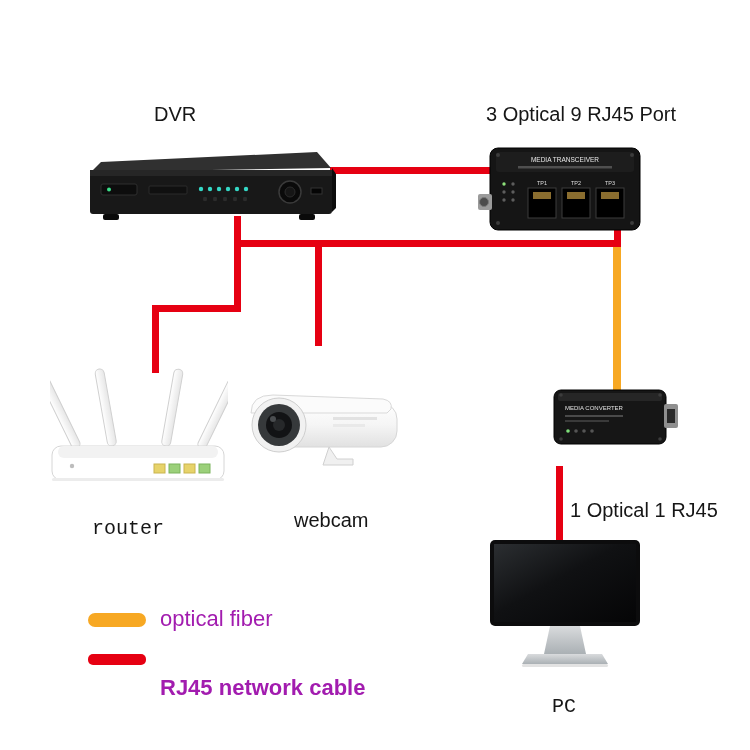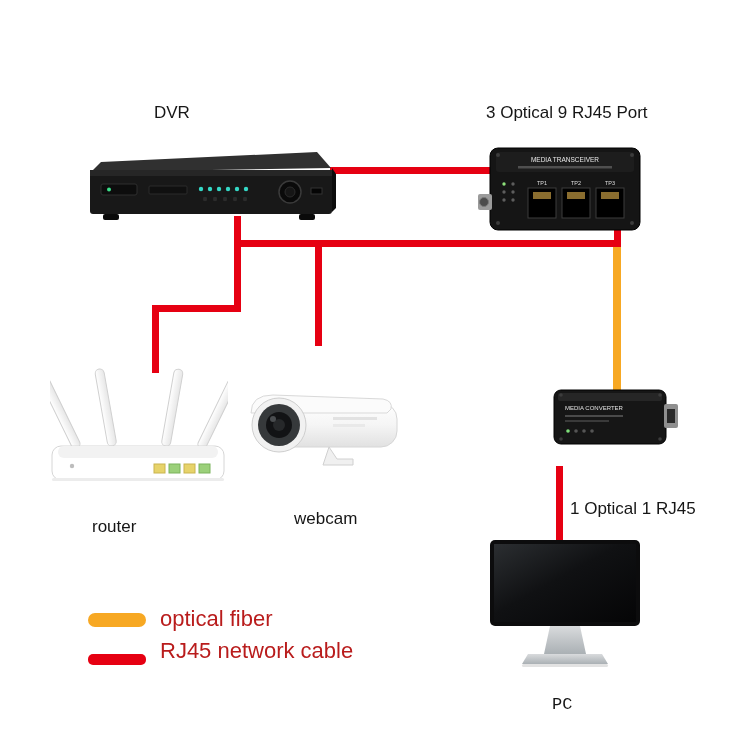--- a/index.html
+++ b/index.html
@@ -11,29 +11,29 @@
     font-family: "Liberation Sans", sans-serif;
     position: relative;
     overflow: hidden;
   }
   .abs { position: absolute; }
   .cable { position: absolute; }
   .cable-red { background: #E60012; }
   .cable-orange { background: #F7A823; }
   .dev-label {
     position: absolute;
-    font-size: 17px;
+    font-size: 20px;
     color: #161616;
     white-space: nowrap;
   }
   .legend-swatch { position: absolute; }
   .legend-text {
     position: absolute;
     font-size: 22px;
-    color: #b91c1c;
+    color: #a21caf;
     white-space: nowrap;
   }
 </style>
 </head>
 <body>
 
 <div class="cable cable-red" style="left: 330px; top: 167px; width: 162px; height: 7px; background-color: rgb(230, 0, 18);"></div>
 
 <div class="cable cable-red" style="left: 234px; top: 216px; width: 7px; height: 96px; background-color: rgb(230, 0, 18);"></div>
 
@@ -206,25 +206,25 @@
     <path d="M60,86 L90,86 L96,114 L54,114 Z" fill="url(#slv)"></path>
     <path d="M38,114 L112,114 L118,124 L32,124 Z" fill="url(#slv)"></path>
     <rect x="32" y="124" width="86" height="3" rx="1.5" fill="#e2e2e2"></rect>
   </svg>
 </div>
 
 <div class="dev-label" style="left:154px; top:103px;">DVR</div>
 
 <div class="dev-label" style="left:486px; top:103px;">3 Optical 9 RJ45 Port</div>
 
-<div class="dev-label" style="left:92px; top:517px;">router</div>
+<div class="dev-label" style="left:92px; top:517px;font-family:Liberation Mono, monospace;">router</div>
 
 <div class="dev-label" style="left:262px; top:509px;margin-left:32px;">webcam</div>
 
 <div class="dev-label" style="left:570px; top:463px;margin-top:36px;">1 Optical 1 RJ45</div>
 
 <div class="dev-label" style="left:552px; top:695px;font-family:Liberation Mono, monospace;">PC</div>
 
 <div class="legend-swatch cable-orange" style="left: 88px; top: 613px; width: 58px; height: 14px; border-radius: 7px; background-color: rgb(247, 168, 35);"></div>
 <div class="legend-text" style="left:160px; top:606px;">optical fiber</div>
 
 <div class="legend-swatch cable-red" style="left: 88px; top: 654px; width: 58px; height: 11px; border-radius: 5px; background-color: rgb(230, 0, 18);"></div>
-<div class="legend-text" style="left:160px; top:638px;">RJ45 network cable</div>
+<div class="legend-text" style="left:160px; top:675px;font-weight:bold;">RJ45 network cable</div>
 
 </body></html>

